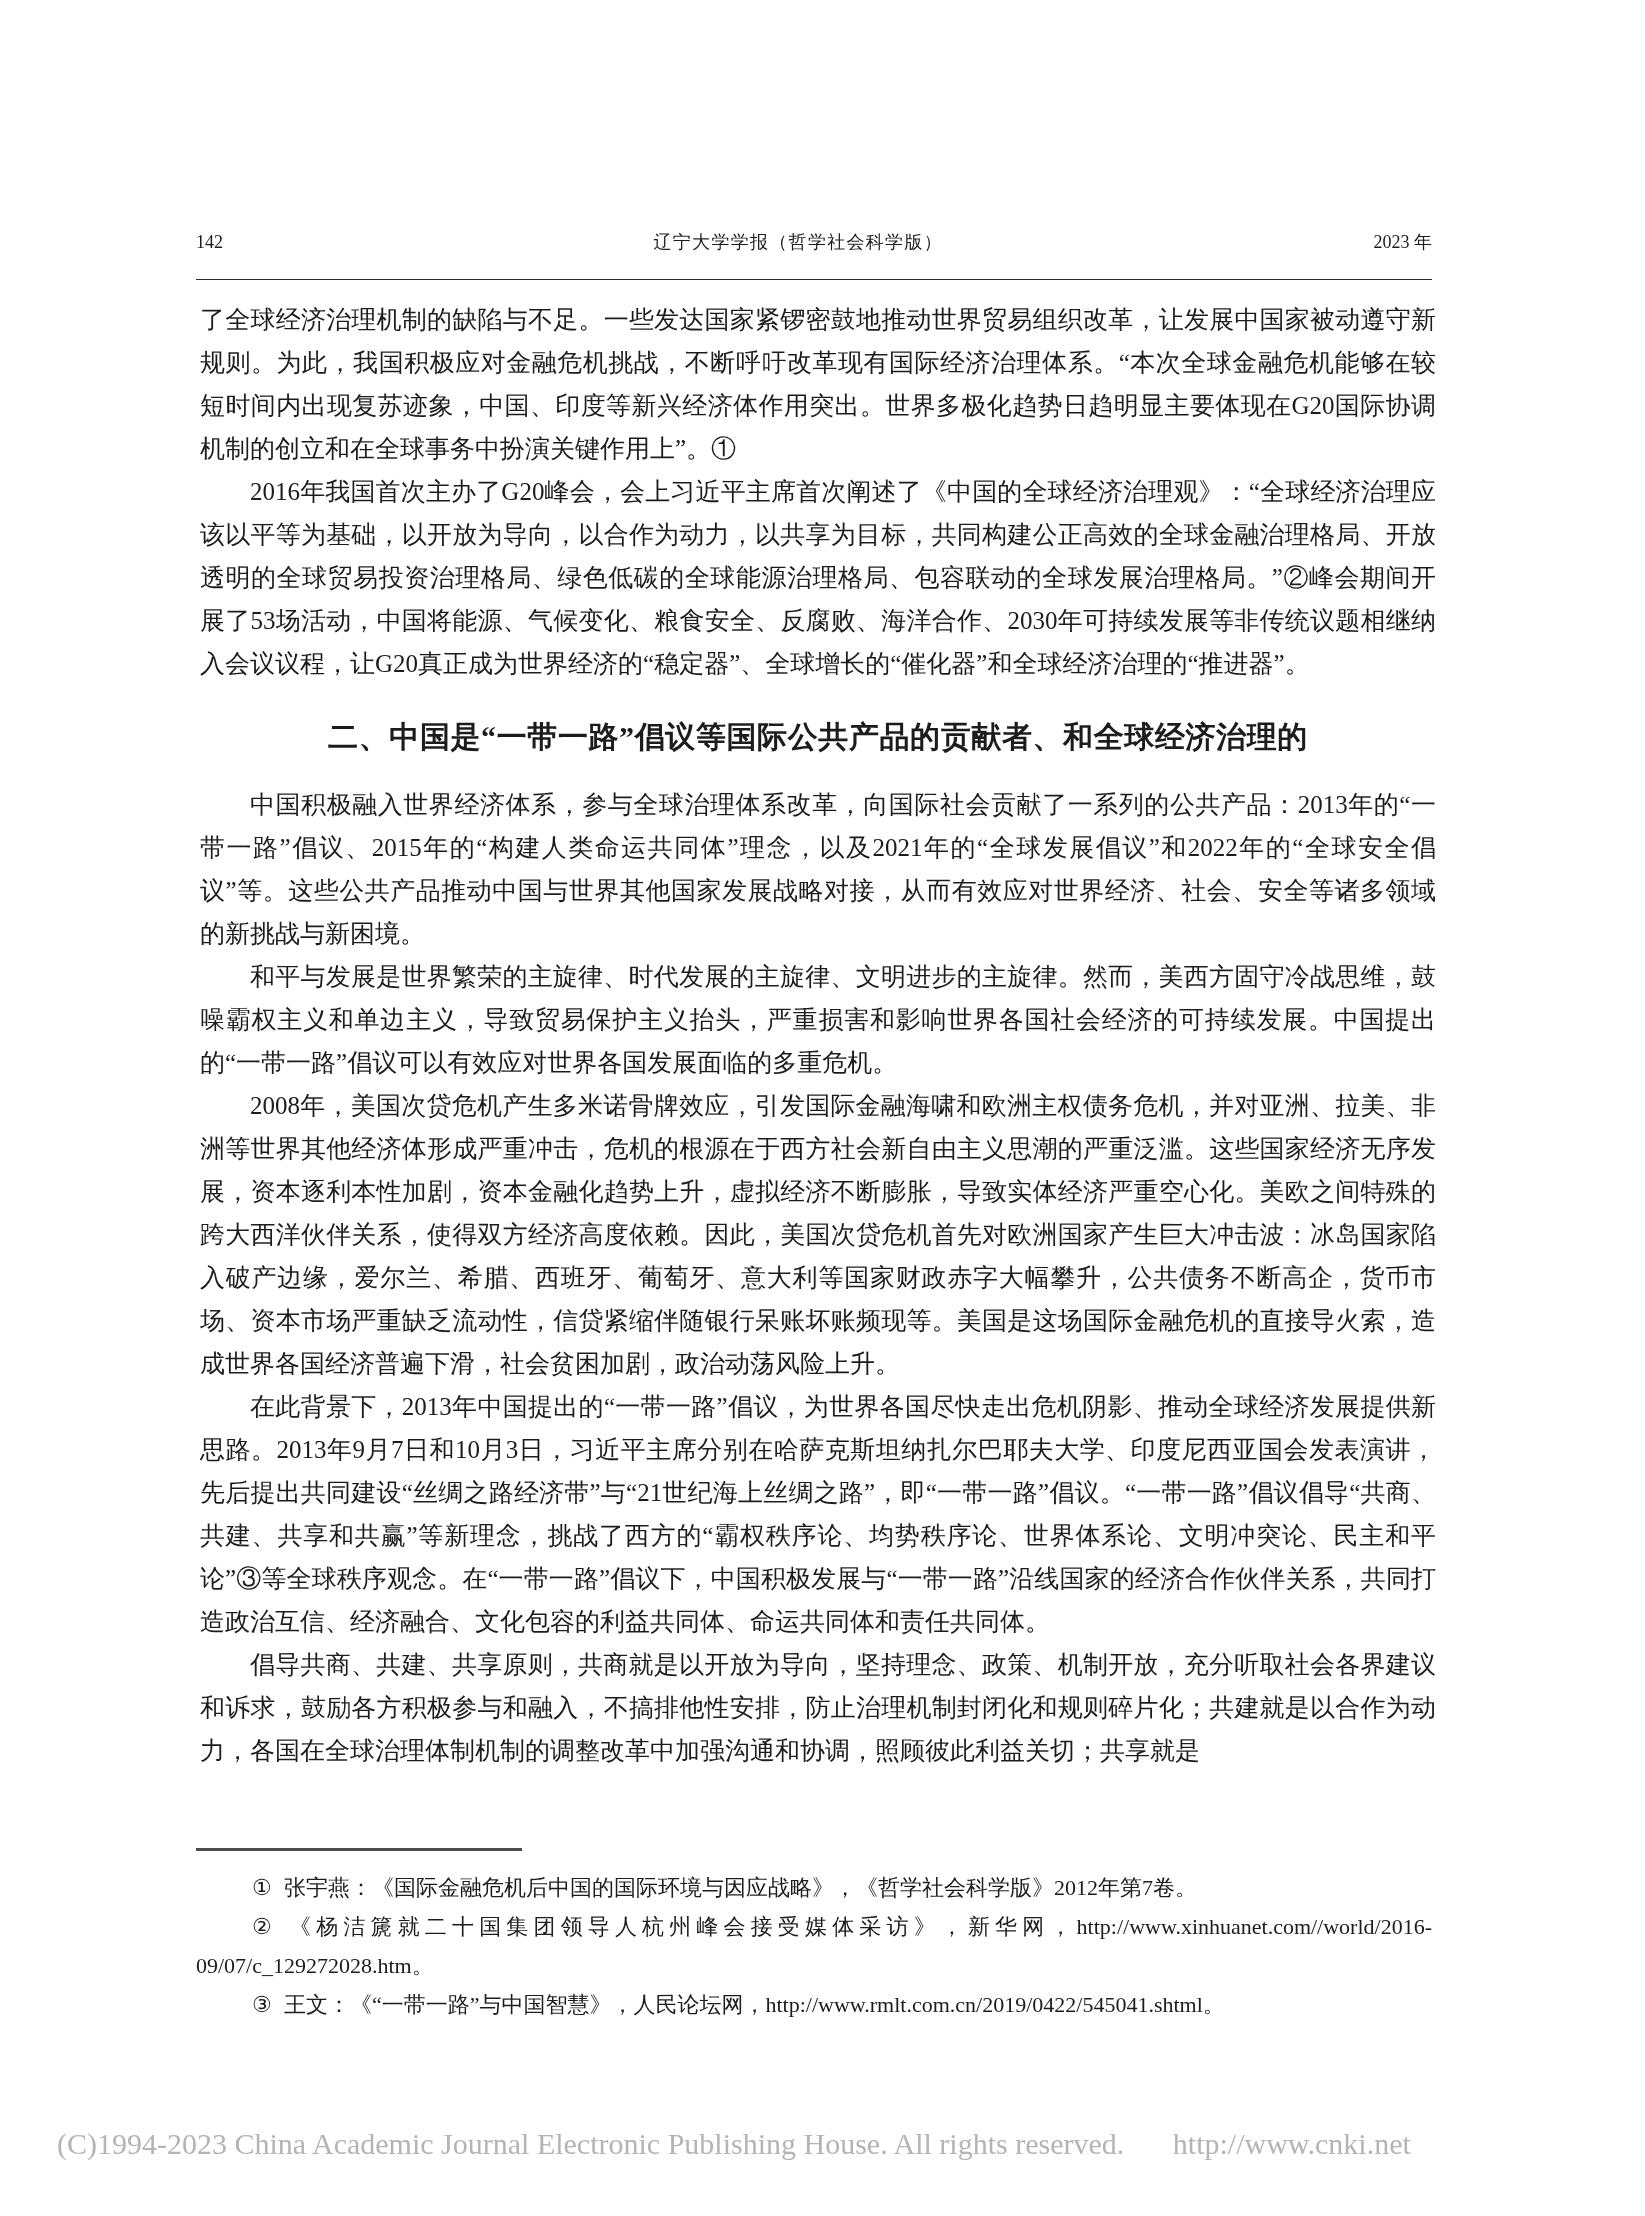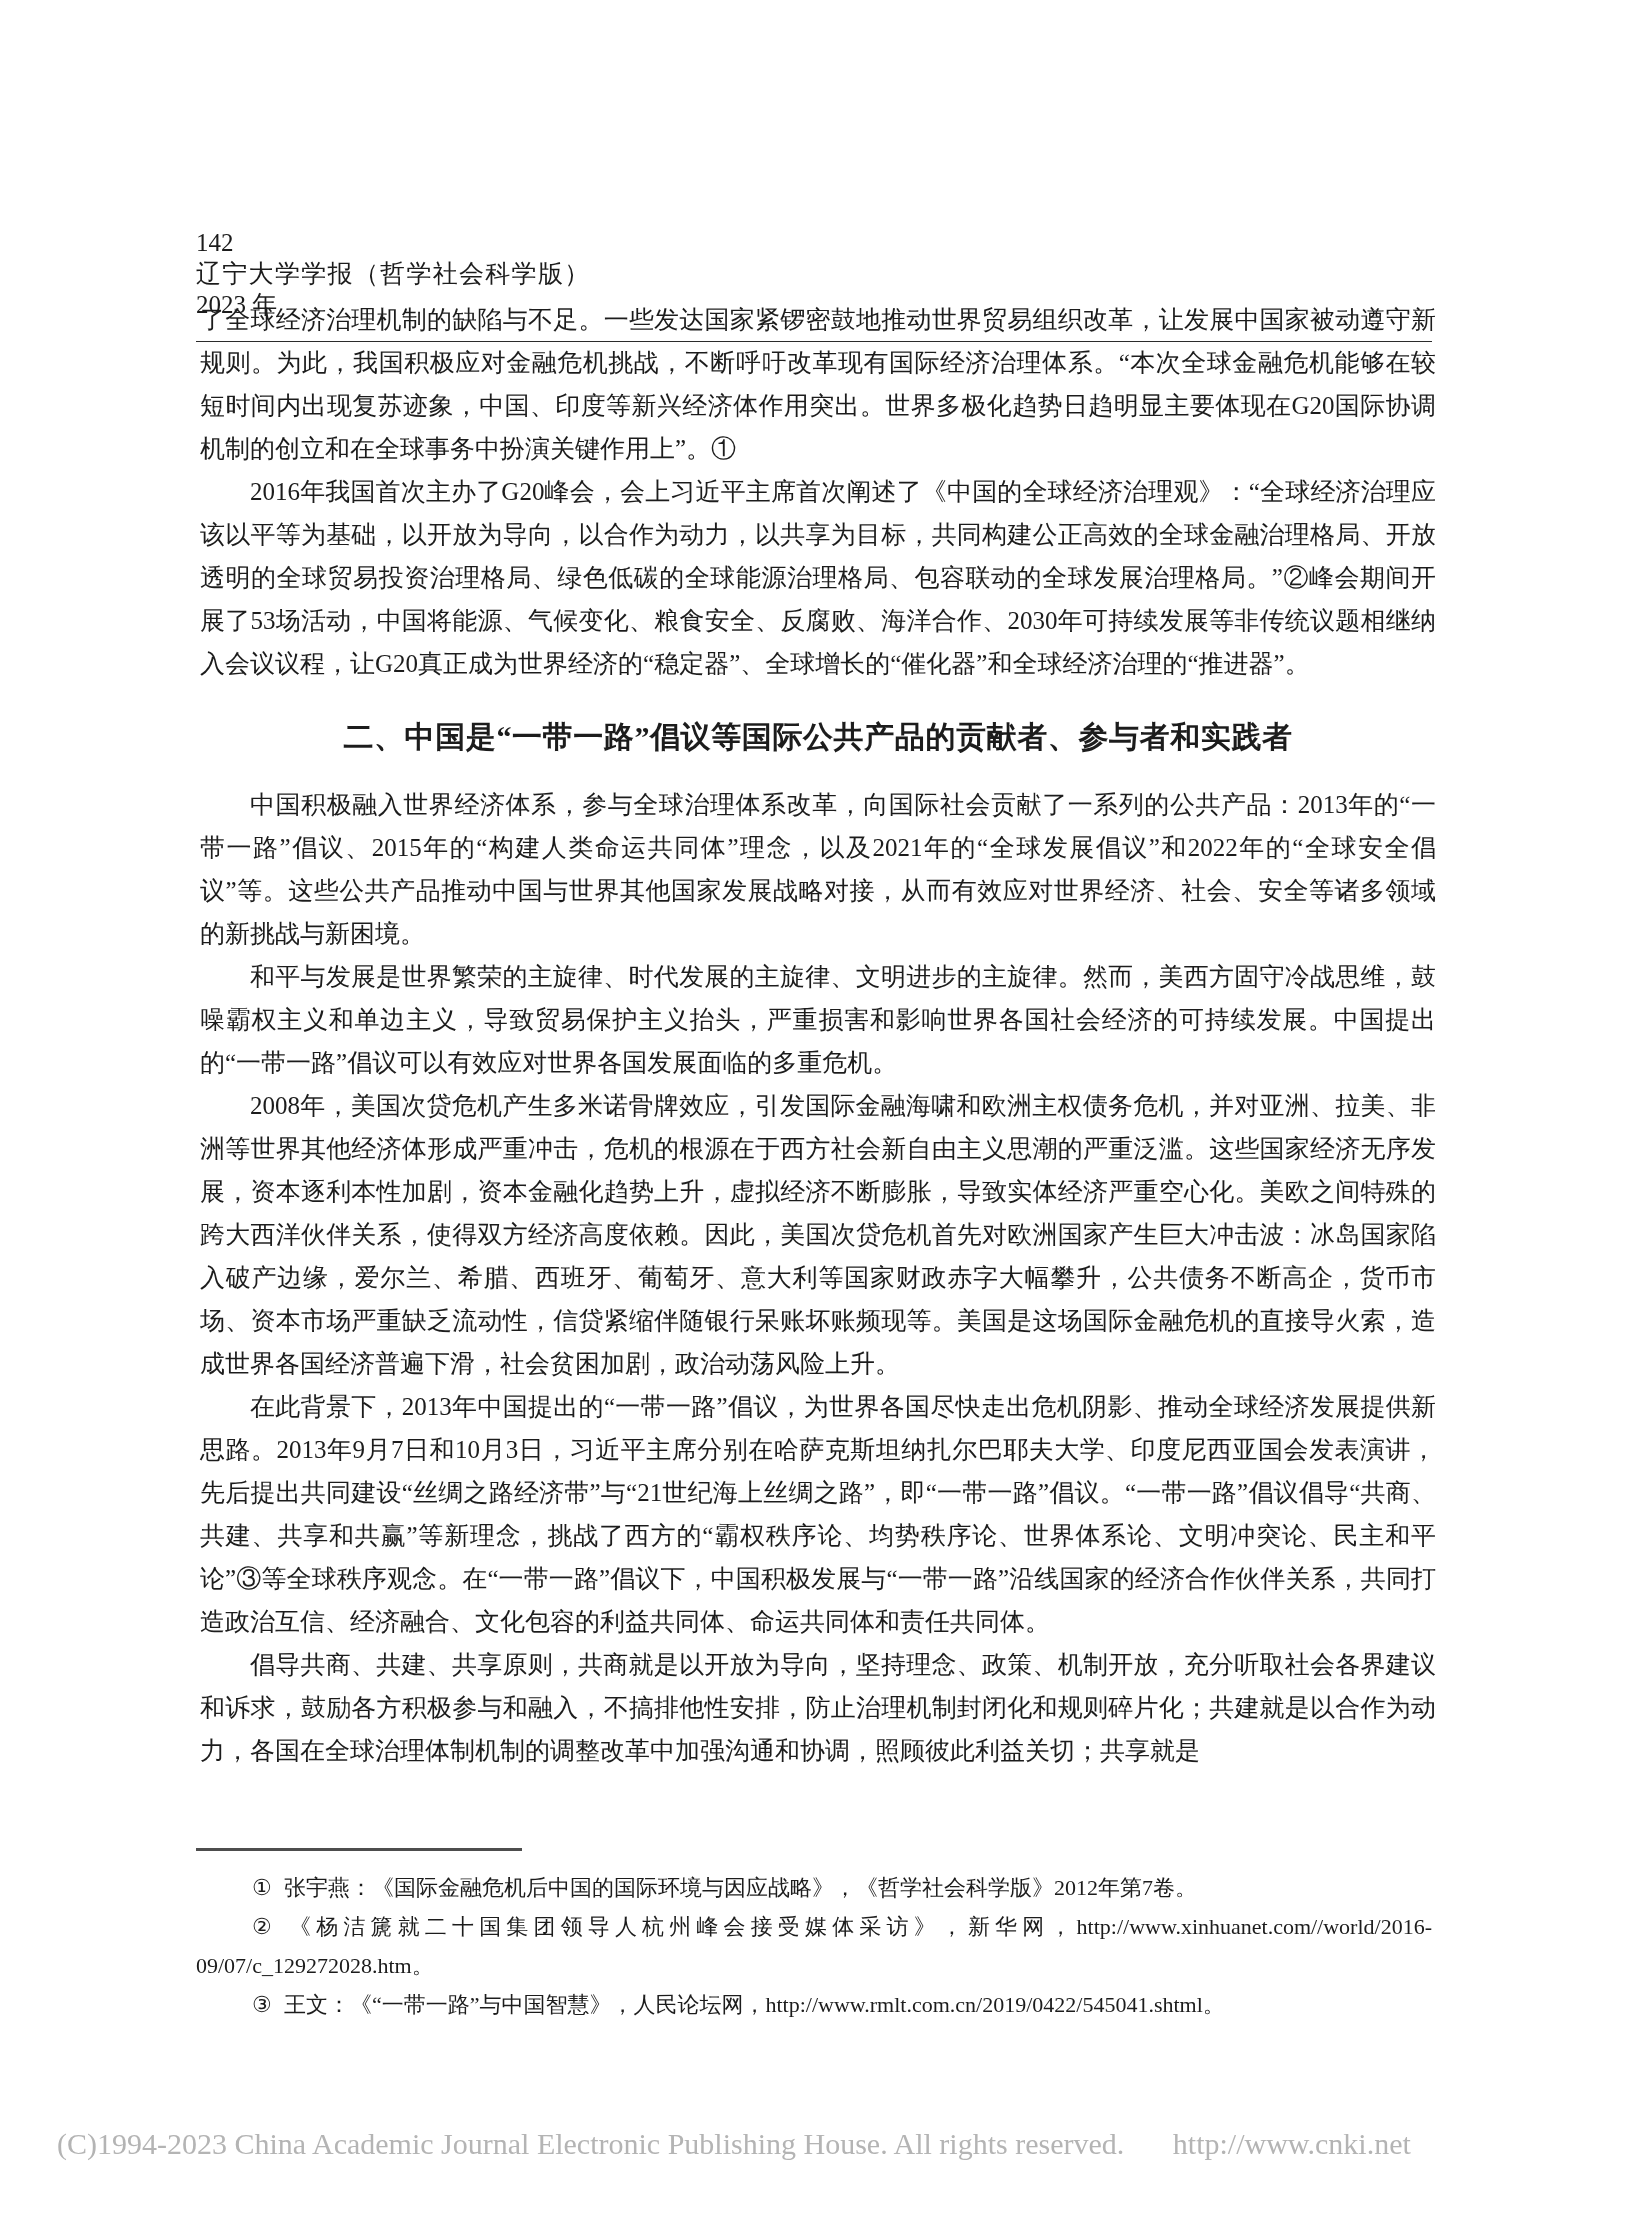--- a/index.html
+++ b/index.html
@@ -8,24 +8,23 @@
     width:1645px; height:2216px;
     background:#ffffff;
     font-family:"Liberation Serif","DejaVu Serif",serif;
     color:#1c1c1c;
     overflow:hidden;
   }
   .header {
     position:absolute;
     left:196px; top:227px; width:1236px;
     display:flex; justify-content:space-between; align-items:baseline;
-    font-size:25px; line-height:31px;
+    font-size:18px; line-height:31px;
     padding-bottom:20.6px;
     border-bottom:1.9px solid #2b2b2b;
-    flex-direction:column;
   }
   .header .journal-title { letter-spacing:1.3px; }
   .content {
     position:absolute;
     left:200px; top:298px; width:1236px;
     font-size:25px; line-height:43px;
     text-align:justify;
   }
   .content p { margin:0; text-indent:2em; }
   .content p.no-indent { text-indent:0; }
@@ -68,21 +67,21 @@
 
   <div class="header">
     <span class="page-num">142</span>
     <span class="journal-title">辽宁大学学报（哲学社会科学版）</span>
     <span class="year">2023 年</span>
   </div>
 
   <div class="content">
     <p class="no-indent">了全球经济治理机制的缺陷与不足。一些发达国家紧锣密鼓地推动世界贸易组织改革，让发展中国家被动遵守新规则。为此，我国积极应对金融危机挑战，不断呼吁改革现有国际经济治理体系。“本次全球金融危机能够在较短时间内出现复苏迹象，中国、印度等新兴经济体作用突出。世界多极化趋势日趋明显主要体现在G20国际协调机制的创立和在全球事务中扮演关键作用上”。①</p>
     <p>2016年我国首次主办了G20峰会，会上习近平主席首次阐述了《中国的全球经济治理观》：“全球经济治理应该以平等为基础，以开放为导向，以合作为动力，以共享为目标，共同构建公正高效的全球金融治理格局、开放透明的全球贸易投资治理格局、绿色低碳的全球能源治理格局、包容联动的全球发展治理格局。”②峰会期间开展了53场活动，中国将能源、气候变化、粮食安全、反腐败、海洋合作、2030年可持续发展等非传统议题相继纳入会议议程，让G20真正成为世界经济的“稳定器”、全球增长的“催化器”和全球经济治理的“推进器”。</p>
-    <h2 class="section-heading">二、中国是“一带一路”倡议等国际公共产品的贡献者、参与者和实践者</h2>
+    <h2 class="section-heading">二、中国是“一带一路”倡议等国际公共产品的贡献者、和全球经济治理的</h2>
     <p>中国积极融入世界经济体系，参与全球治理体系改革，向国际社会贡献了一系列的公共产品：2013年的“一带一路”倡议、2015年的“构建人类命运共同体”理念，以及2021年的“全球发展倡议”和2022年的“全球安全倡议”等。这些公共产品推动中国与世界其他国家发展战略对接，从而有效应对世界经济、社会、安全等诸多领域的新挑战与新困境。</p>
     <p>和平与发展是世界繁荣的主旋律、时代发展的主旋律、文明进步的主旋律。然而，美西方固守冷战思维，鼓噪霸权主义和单边主义，导致贸易保护主义抬头，严重损害和影响世界各国社会经济的可持续发展。中国提出的“一带一路”倡议可以有效应对世界各国发展面临的多重危机。</p>
     <p>2008年，美国次贷危机产生多米诺骨牌效应，引发国际金融海啸和欧洲主权债务危机，并对亚洲、拉美、非洲等世界其他经济体形成严重冲击，危机的根源在于西方社会新自由主义思潮的严重泛滥。这些国家经济无序发展，资本逐利本性加剧，资本金融化趋势上升，虚拟经济不断膨胀，导致实体经济严重空心化。美欧之间特殊的跨大西洋伙伴关系，使得双方经济高度依赖。因此，美国次贷危机首先对欧洲国家产生巨大冲击波：冰岛国家陷入破产边缘，爱尔兰、希腊、西班牙、葡萄牙、意大利等国家财政赤字大幅攀升，公共债务不断高企，货币市场、资本市场严重缺乏流动性，信贷紧缩伴随银行呆账坏账频现等。美国是这场国际金融危机的直接导火索，造成世界各国经济普遍下滑，社会贫困加剧，政治动荡风险上升。</p>
     <p>在此背景下，2013年中国提出的“一带一路”倡议，为世界各国尽快走出危机阴影、推动全球经济发展提供新思路。2013年9月7日和10月3日，习近平主席分别在哈萨克斯坦纳扎尔巴耶夫大学、印度尼西亚国会发表演讲，先后提出共同建设“丝绸之路经济带”与“21世纪海上丝绸之路”，即“一带一路”倡议。“一带一路”倡议倡导“共商、共建、共享和共赢”等新理念，挑战了西方的“霸权秩序论、均势秩序论、世界体系论、文明冲突论、民主和平论”③等全球秩序观念。在“一带一路”倡议下，中国积极发展与“一带一路”沿线国家的经济合作伙伴关系，共同打造政治互信、经济融合、文化包容的利益共同体、命运共同体和责任共同体。</p>
     <p>倡导共商、共建、共享原则，共商就是以开放为导向，坚持理念、政策、机制开放，充分听取社会各界建议和诉求，鼓励各方积极参与和融入，不搞排他性安排，防止治理机制封闭化和规则碎片化；共建就是以合作为动力，各国在全球治理体制机制的调整改革中加强沟通和协调，照顾彼此利益关切；共享就是</p>
   </div>
 
   <div class="footnotes">
     <div class="fn-divider"></div>
     <p><span class="fn-marker">①</span><span>张宇燕：《国际金融危机后中国的国际环境与因应战略》，《哲学社会科学版》2012年第7卷。</span></p>

